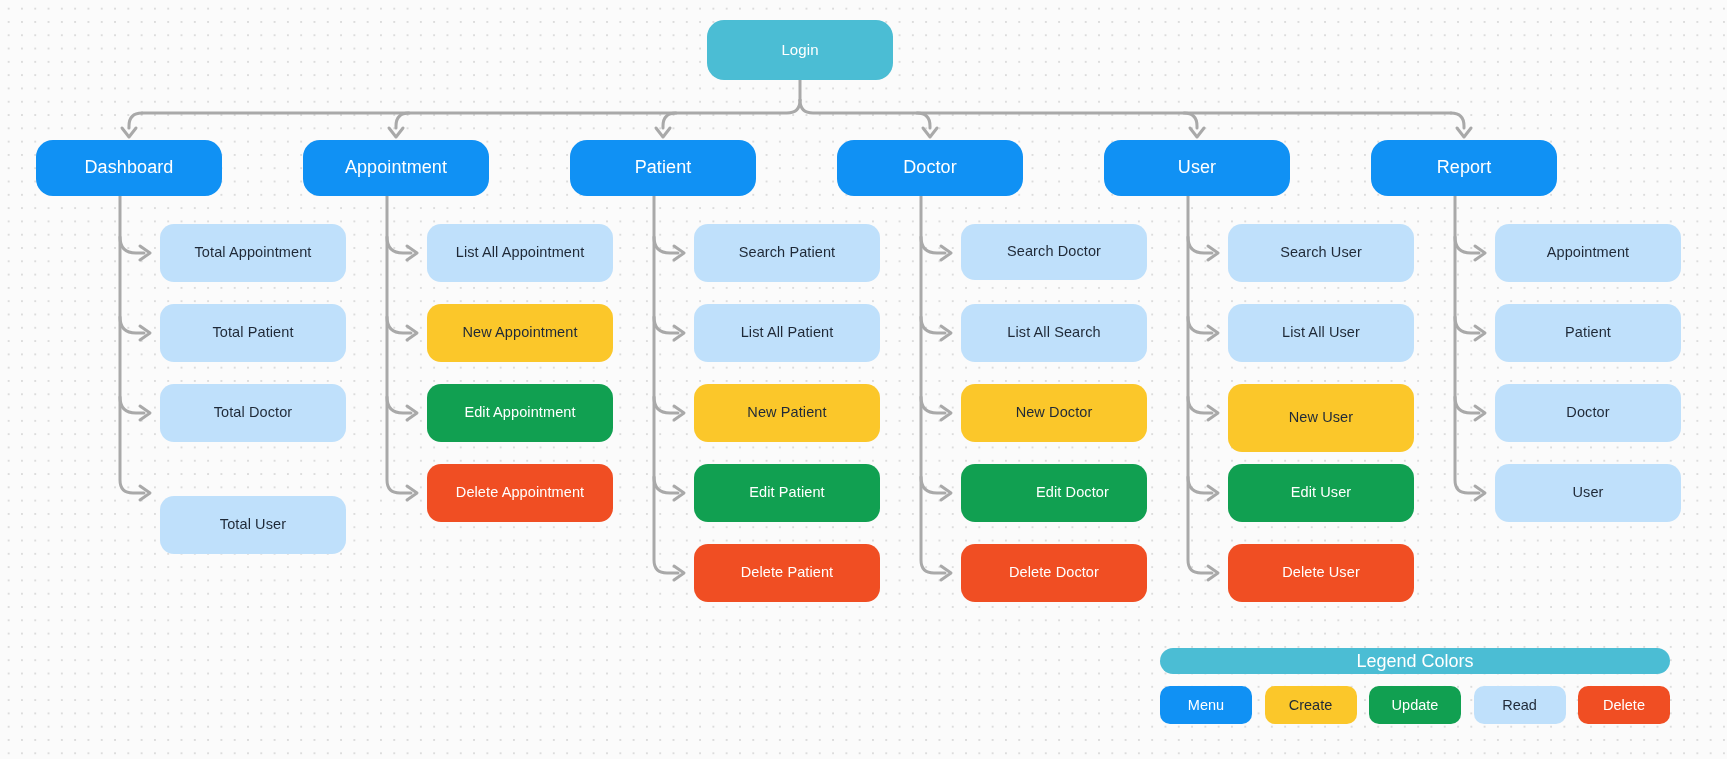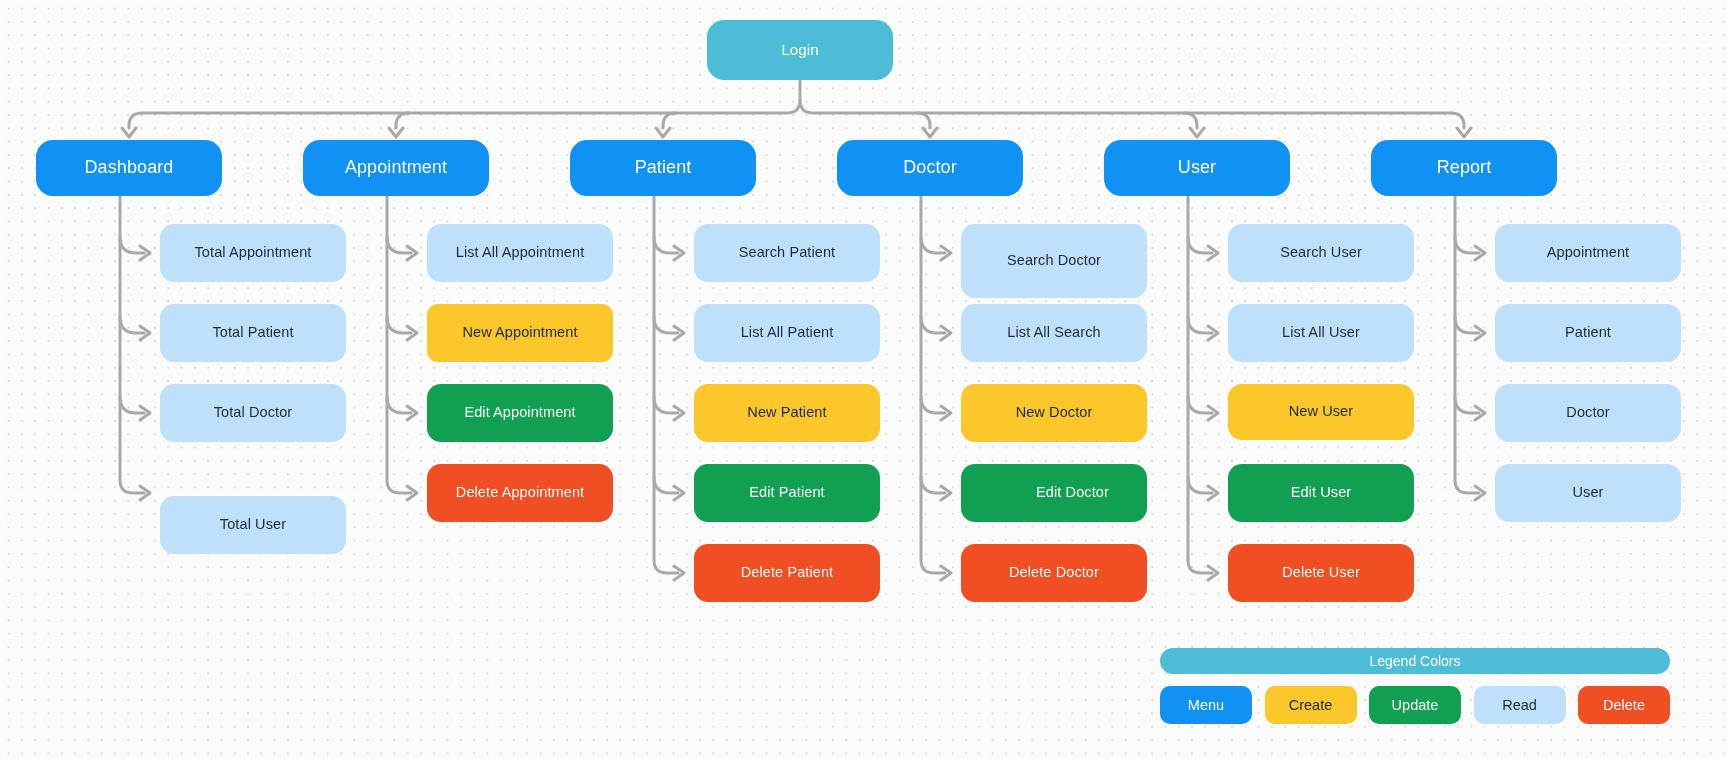--- a/index.html
+++ b/index.html
@@ -62,21 +62,21 @@
     left: 1160px;
     top: 648px;
     width: 510px;
     height: 26px;
     background: #4BBDD4;
     color: #ffffff;
     border-radius: 13px;
     display: flex;
     align-items: center;
     justify-content: center;
-    font-size: 14px;
+    font-size: 18px;
     z-index: 4;
   }
   #legend-chips {
     position: absolute;
     left: 1160px;
     top: 686px;
     width: 510px;
     height: 38px;
     display: flex;
     justify-content: space-between;
@@ -189,21 +189,21 @@
       </div>
       <div class="node child t-read" style="left: 160px; top: 464px; width: 186px; height: 58px; margin-top: 32px;">
         <span>Total User</span>
       </div>
       <div class="node menu t-menu" style="left: 303px; top: 140px; width: 186px; height: 56px;">
         <span>Appointment</span>
       </div>
       <div class="node child t-read" style="left: 427px; top: 224px; width: 186px; height: 58px;">
         <span>List All Appointment</span>
       </div>
-      <div class="node child t-create" style="left: 427px; top: 304px; width: 186px; height: 58px; border-radius: 11px;">
+      <div class="node child t-create" style="left: 427px; top: 304px; width: 186px; height: 58px;">
         <span>New Appointment</span>
       </div>
       <div class="node child t-update" style="left: 427px; top: 384px; width: 186px; height: 58px;">
         <span>Edit Appointment</span>
       </div>
       <div class="node child t-delete" style="left: 427px; top: 464px; width: 186px; height: 58px;">
         <span>Delete Appointment</span>
       </div>
       <div class="node menu t-menu" style="left: 570px; top: 140px; width: 186px; height: 56px;">
         <span>Patient</span>
@@ -219,21 +219,21 @@
       </div>
       <div class="node child t-update" style="left: 694px; top: 464px; width: 186px; height: 58px;">
         <span>Edit Patient</span>
       </div>
       <div class="node child t-delete" style="left: 694px; top: 544px; width: 186px; height: 58px;">
         <span>Delete Patient</span>
       </div>
       <div class="node menu t-menu" style="left: 837px; top: 140px; width: 186px; height: 56px;">
         <span>Doctor</span>
       </div>
-      <div class="node child t-read" style="left: 961px; top: 224px; width: 186px; height: 74px;">
+      <div class="node child t-read" style="left: 961px; top: 224px; width: 186px; height: 56px;">
         <span>Search Doctor</span>
       </div>
       <div class="node child t-read" style="left: 961px; top: 304px; width: 186px; height: 58px;">
         <span>List All Search</span>
       </div>
       <div class="node child t-create" style="left: 961px; top: 384px; width: 186px; height: 58px;">
         <span>New Doctor</span>
       </div>
       <div class="node child t-update" style="left: 961px; top: 464px; width: 186px; height: 58px; padding-left: 45px;">
         <span>Edit Doctor</span>
@@ -243,21 +243,21 @@
       </div>
       <div class="node menu t-menu" style="left: 1104px; top: 140px; width: 186px; height: 56px;">
         <span>User</span>
       </div>
       <div class="node child t-read" style="left: 1228px; top: 224px; width: 186px; height: 58px;">
         <span>Search User</span>
       </div>
       <div class="node child t-read" style="left: 1228px; top: 304px; width: 186px; height: 58px;">
         <span>List All User</span>
       </div>
-      <div class="node child t-create" style="left: 1228px; top: 384px; width: 186px; height: 56px;">
+      <div class="node child t-create" style="left: 1228px; top: 384px; width: 186px; height: 68px;">
         <span>New User</span>
       </div>
       <div class="node child t-update" style="left: 1228px; top: 464px; width: 186px; height: 58px;">
         <span>Edit User</span>
       </div>
       <div class="node child t-delete" style="left: 1228px; top: 544px; width: 186px; height: 58px;">
         <span>Delete User</span>
       </div>
       <div class="node menu t-menu" style="left: 1371px; top: 140px; width: 186px; height: 56px;">
         <span>Report</span>

